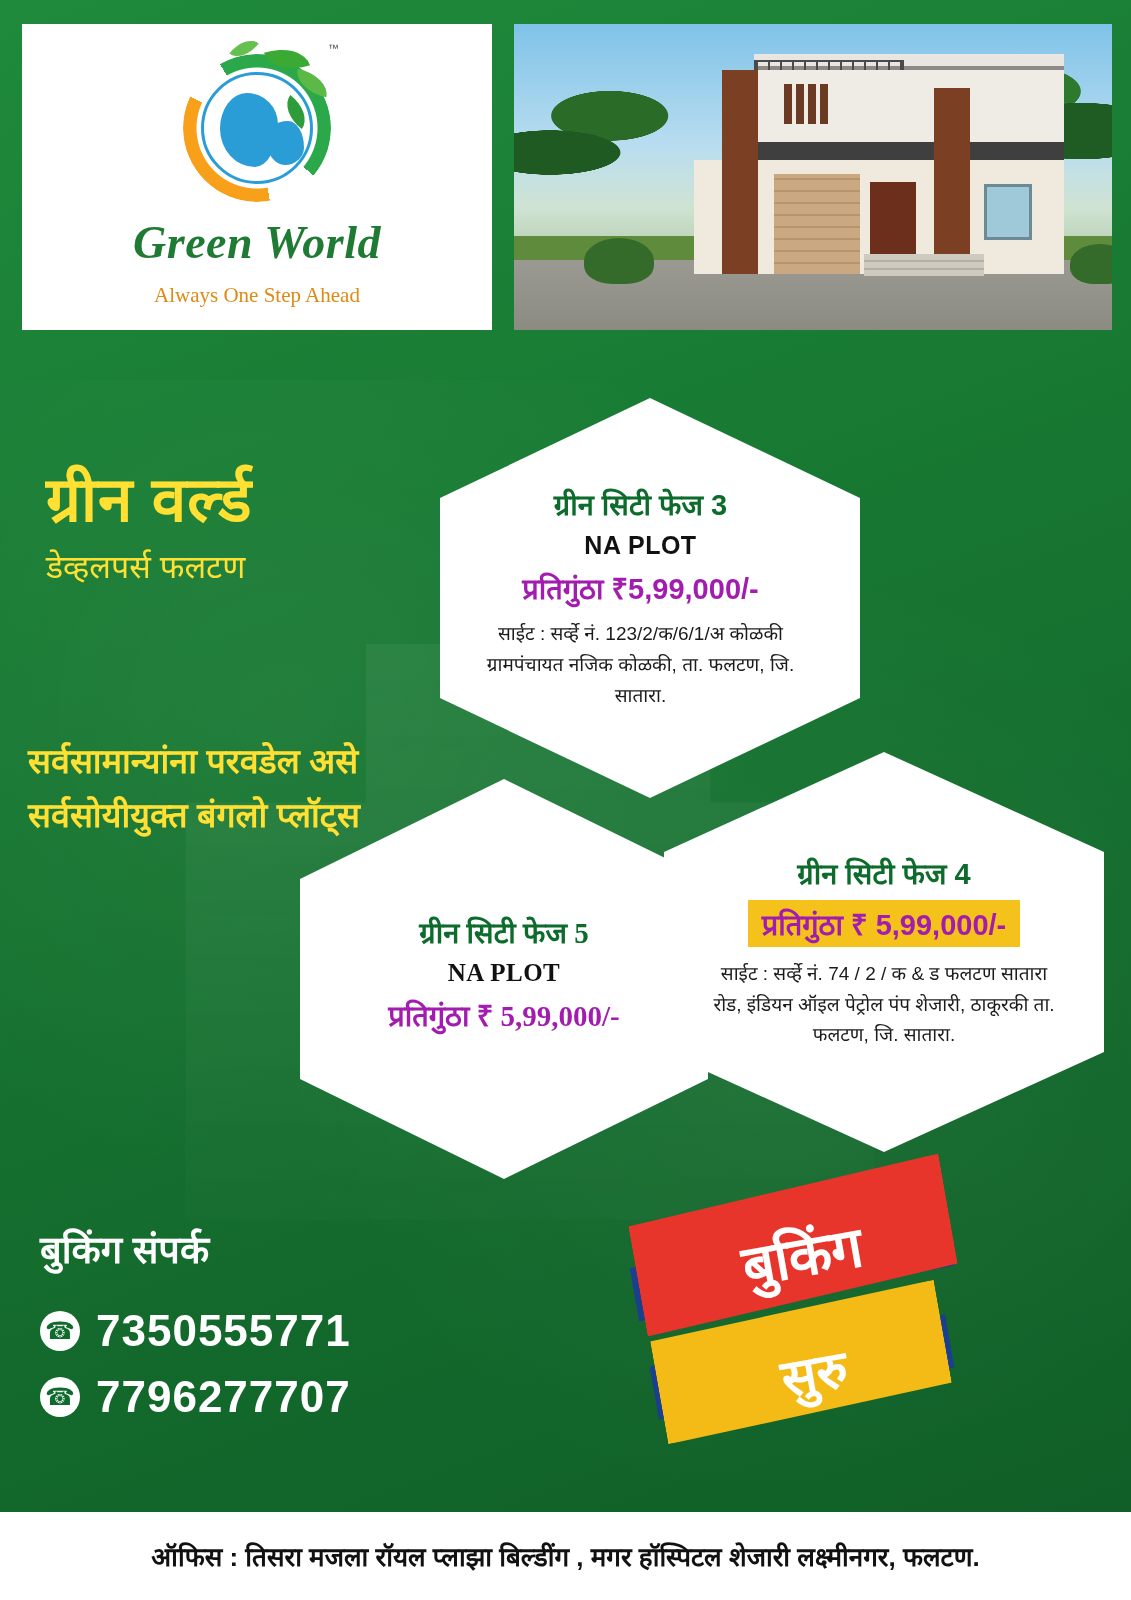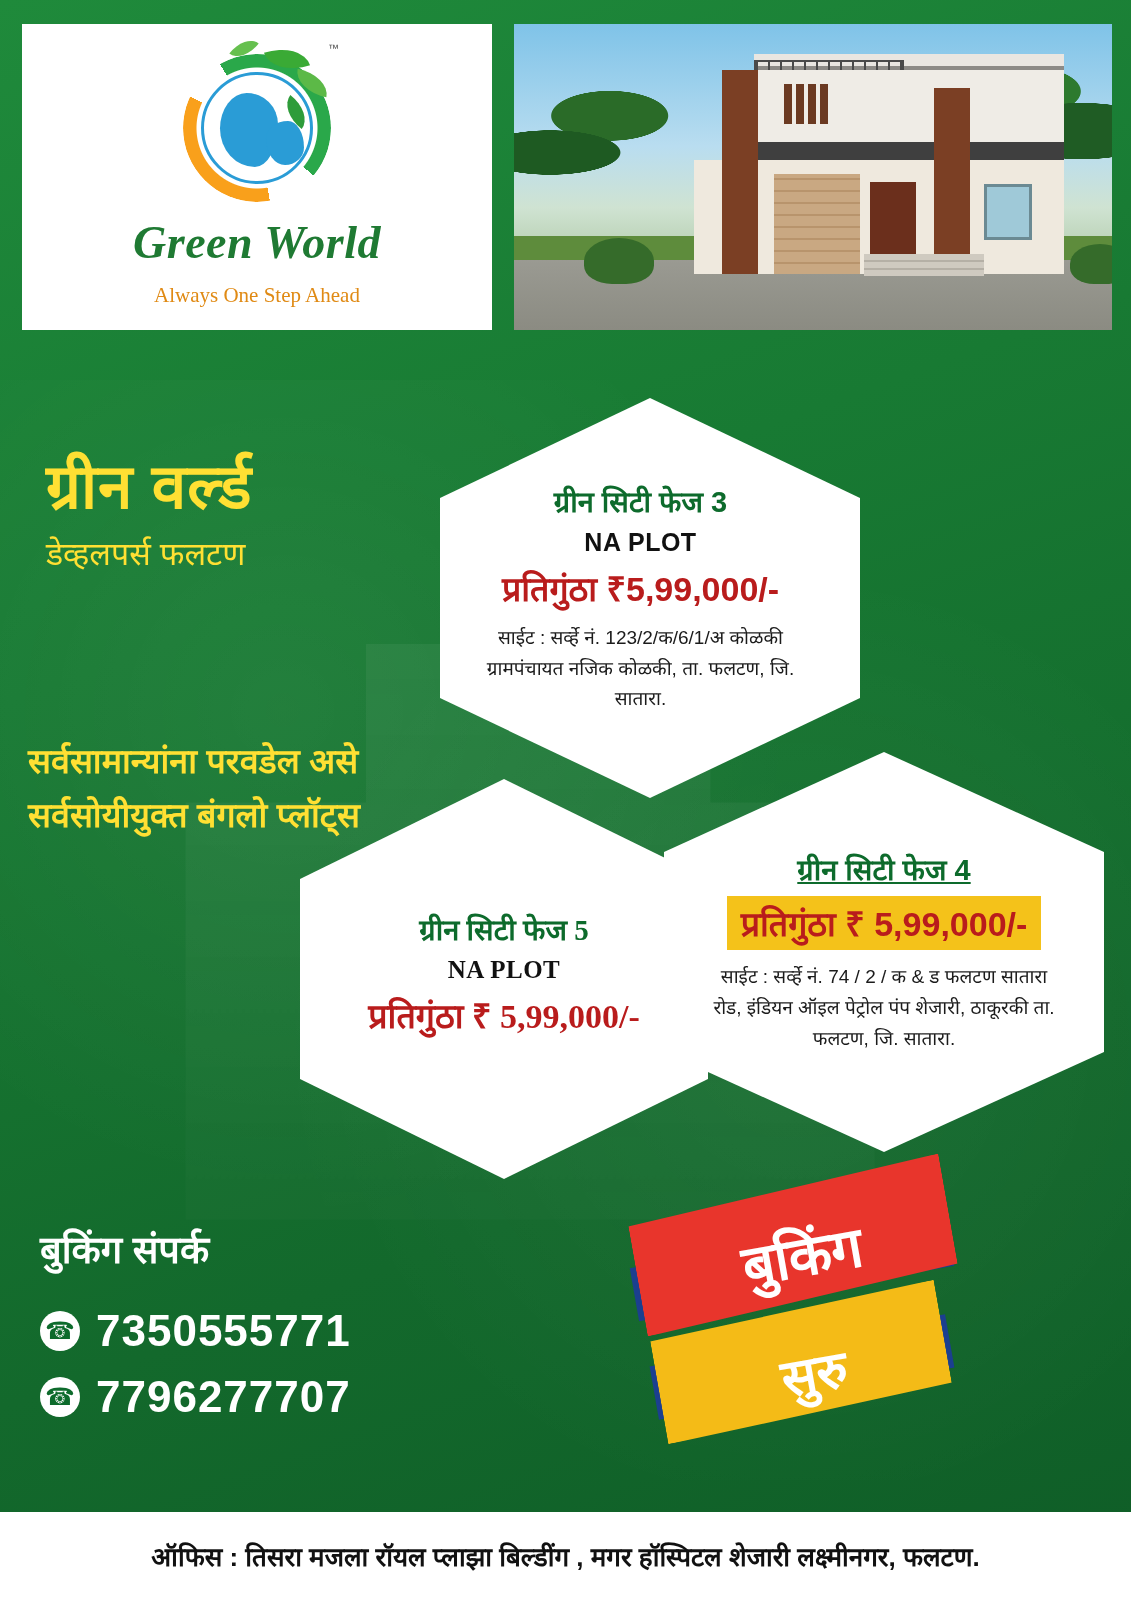--- a/index.html
+++ b/index.html
@@ -187,21 +187,21 @@
     position: absolute; left: 230px; top: 200px; width: 120px; height: 22px;
     background: repeating-linear-gradient(0deg, #cfcac0 0 6px, #b5b0a6 6px 8px);
   }
   .shrub {
     position: absolute; bottom: 46px; background: #356b2a; border-radius: 50% 50% 40% 40%;
   }
 
   
   .headline {
     position: absolute;
-    left: 46px; top: 452px;
+    left: 46px; top: 465px;
     width: 420px;
   }
   .headline .l1 {
     font-size: 62px;
     font-weight: bold;
     color: #ffe033;
     line-height: 1.12;
     letter-spacing: 1px;
   }
   .headline .l2 {
@@ -233,32 +233,32 @@
   .hex .h-title {
     font-size: 29px; font-weight: bold; color: #0d6b2c;
     margin-bottom: 8px;
   }
   .hex .h-sub {
     font-size: 25px; font-weight: bold; color: #111;
     letter-spacing: .5px;
     margin-bottom: 8px;
   }
   .hex .h-price {
-    font-size: 34px; font-weight: bold; color: #b91c1c;
+    font-size: 29px; font-weight: bold; color: #a21caf;
     margin-bottom: 12px;
     white-space: nowrap;
   }
   .hex .h-addr {
     font-size: 19px; color: #1b1b1b; line-height: 1.62;
   }
   .hex.phase3 { left: 440px; top: 398px; width: 420px; height: 400px; padding-left: 33px; }
   .hex.phase4 { left: 664px; top: 752px; width: 440px; height: 400px; padding: 0 46px; }
   .hex.phase5 { left: 300px; top: 779px; width: 408px; height: 400px; padding: 0 44px; font-family: Liberation Serif, serif; }
   .hex.phase4 .h-price { background: #f4c21a; padding: 4px 14px; }
-  .hex.phase4 .h-title { margin-bottom: 8px; text-decoration: underline; }
+  .hex.phase4 .h-title { margin-bottom: 8px; }
 
   
   .booking-block {
     position: absolute; left: 40px; top: 1222px; width: 440px;
   }
   .booking-title {
     font-size: 38px; font-weight: bold; color: #ffffff; margin-bottom: 32px;
   }
   .phone-row {
     display: flex; align-items: center; margin-bottom: 16px;

